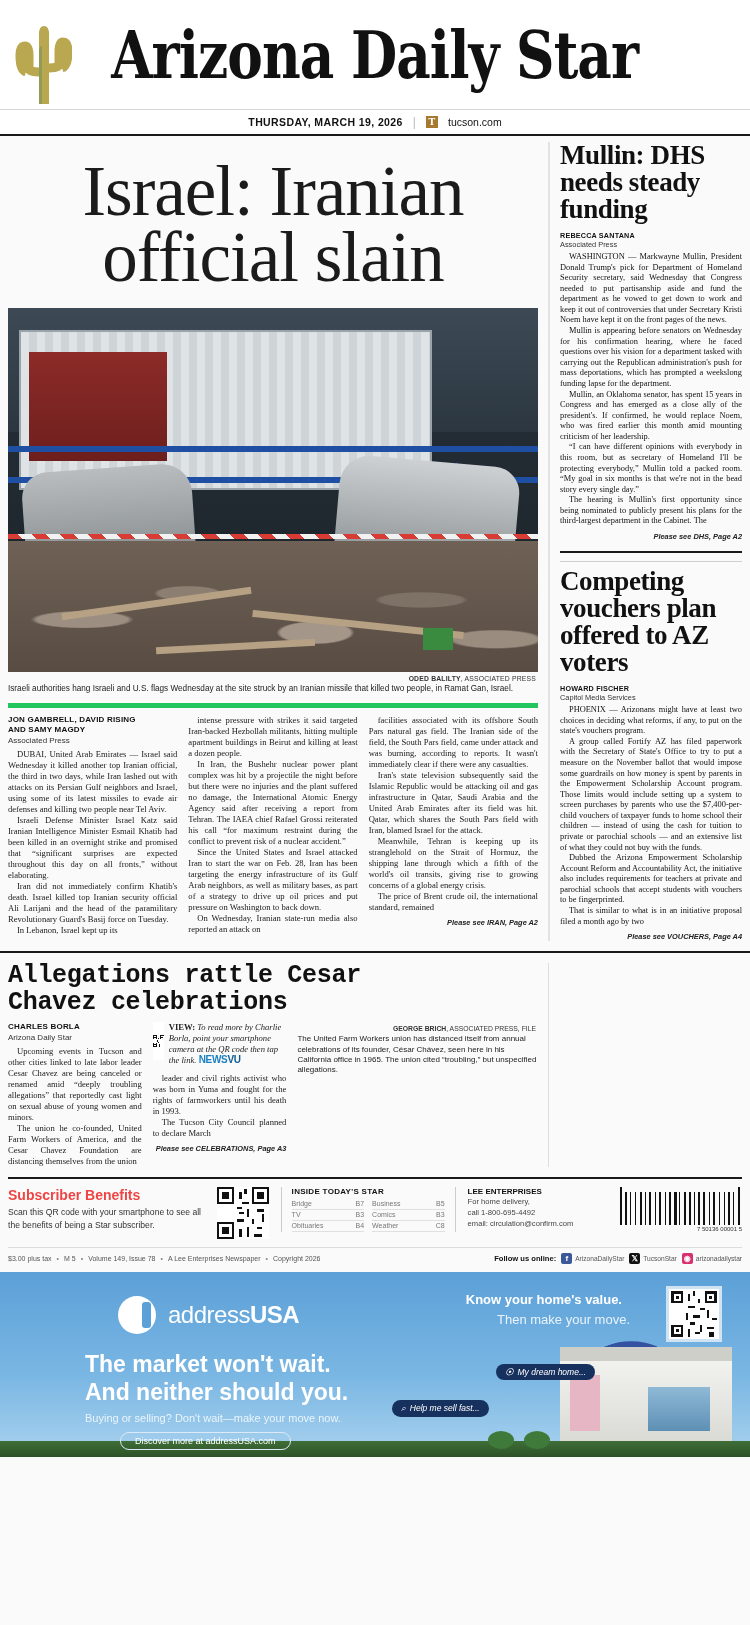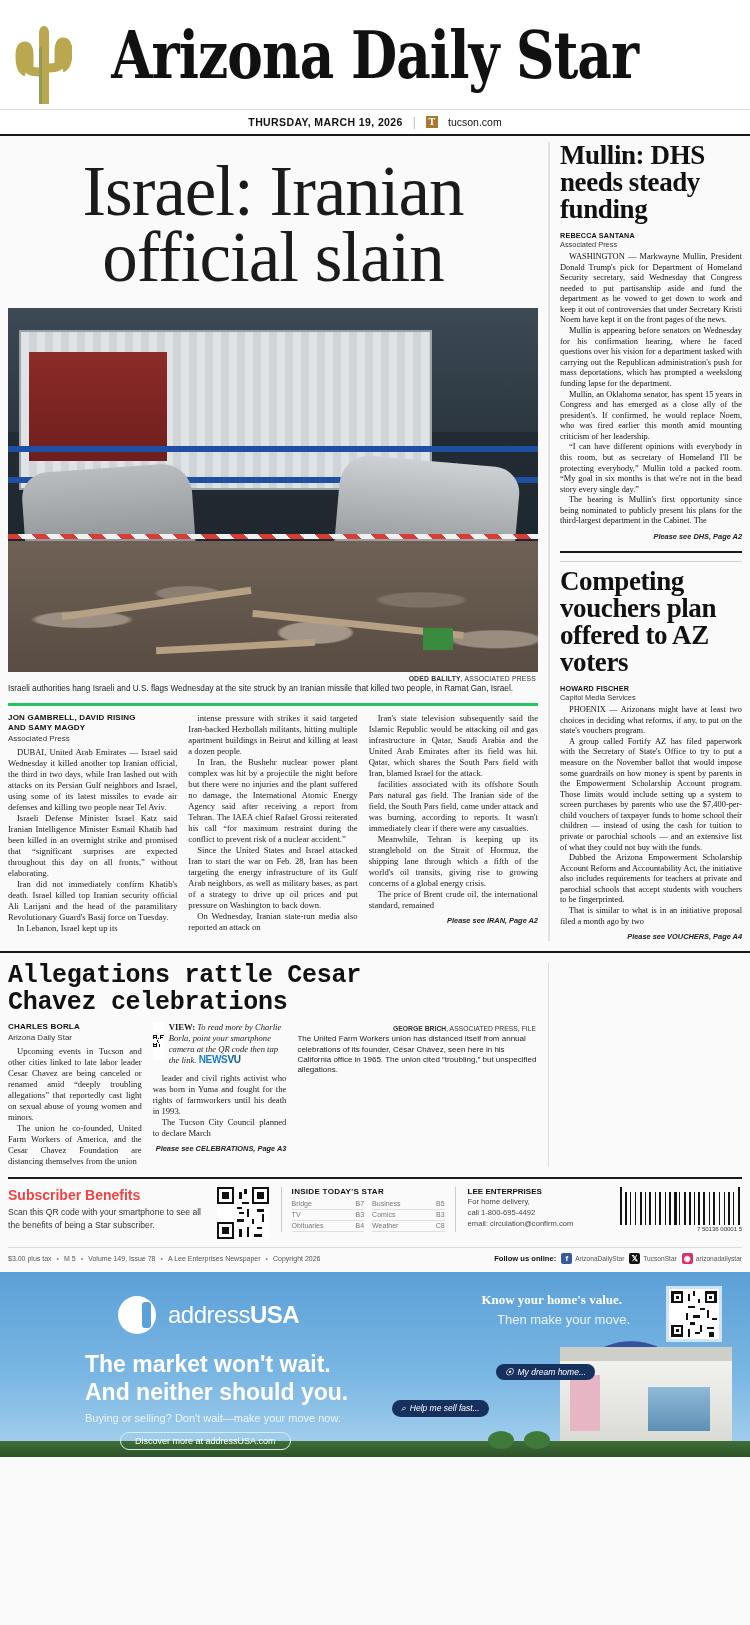--- a/index.html
+++ b/index.html
@@ -101,21 +101,21 @@
     font-family: "Liberation Sans", sans-serif; font-size: 8.2px;
     color: #222; padding: 2px 0 8px 0; line-height: 1.3;
   }
 
   
   .byline { font-family: "Liberation Sans", sans-serif; font-size: 8px;
     font-weight: 700; letter-spacing: .2px; line-height: 1.35; color:#111; }
   .byline-org { font-family: "Liberation Sans", sans-serif; font-size: 8px;
     font-weight: 400; color: #333; margin-bottom: 4px; }
 
-  .cols3 { display: flex; gap: 11px; border-top: 3px solid #22c55e; padding-top: 7px; }
+  .cols3 { display: flex; gap: 11px; border-top: 5px solid #22c55e; padding-top: 7px; }
   .cols3 > div { width: 33.33%; }
   .bodytext { font-size: 8.6px; line-height: 1.28; text-align: justify;
     color: #1a1a1a; font-family: "Liberation Serif", serif; }
   .bodytext p { text-indent: 9px; margin: 0; }
   .jump { font-family: "Liberation Sans", sans-serif; font-size: 7.4px;
     font-weight: 700; text-align: right; font-style: italic; margin-top: 5px; color:#222; }
 
   
   .rr-head {
     font-family: "Liberation Serif", serif; font-weight: 700;
@@ -209,21 +209,21 @@
   .ad-mark::after { content:""; position:absolute; right:5px; top:6px; width:9px; height:26px;
     background:#5ca0d8; border-radius:3px; }
   .ad-logo-txt { font-family:"Liberation Sans",sans-serif; color:#fff; font-size:24px; letter-spacing:-.5px; }
   .ad-logo-txt b { font-weight:700; }
   .ad-h1 { position:absolute; left:85px; top:78px; font-family:"Liberation Sans",sans-serif;
     color:#fff; font-weight:700; font-size:23px; line-height:1.22; }
   .ad-sub { position:absolute; left:85px; top:140px; font-family:"Liberation Sans",sans-serif;
     color:#eaf4fb; font-size:11px; }
   .ad-cta { position:absolute; left:120px; top:160px; border:1px solid #dbeaf6; border-radius:12px;
     padding:3px 14px; color:#fff; font-family:"Liberation Sans",sans-serif; font-size:9px; }
-  .ad-r1 { position:absolute; right:128px; top:20px; font-family:Liberation Serif, serif;
+  .ad-r1 { position:absolute; right:128px; top:20px; font-family:Liberation Sans, sans-serif;
     color:#fff; font-weight:700; font-size:13px; text-align:center; }
   .ad-r2 { position:absolute; right:120px; top:40px; font-family:"Liberation Sans",sans-serif;
     color:#e9f3fb; font-size:13px; text-align:center; }
   .ad-qr { position:absolute; right:28px; top:14px; width:56px; height:56px;
     background:#fff; border:3px solid #cfe3f3; }
   .ad-pin { position:absolute; right:155px; top:92px; background:#17315f; color:#fff;
     border-radius:12px; padding:3px 9px; font-family:"Liberation Sans",sans-serif; font-size:8.5px;
     font-style:italic; display:flex; gap:4px; align-items:center; }
   .ad-pin2 { position:absolute; left:392px; top:128px; background:#17315f; color:#fff;
     border-radius:12px; padding:3px 9px; font-family:"Liberation Sans",sans-serif; font-size:8.5px;
@@ -315,22 +315,22 @@
         <div>
           <div class="bodytext">
             <p>intense pressure with strikes it said targeted Iran-backed Hezbollah militants, hitting multiple apartment buildings in Beirut and killing at least a dozen people.</p>
             <p>In Iran, the Bushehr nuclear power plant complex was hit by a projectile the night before but there were no injuries and the plant suffered no damage, the International Atomic Energy Agency said after receiving a report from Tehran. The IAEA chief Rafael Grossi reiterated his call “for maximum restraint during the conflict to prevent risk of a nuclear accident.”</p>
             <p>Since the United States and Israel attacked Iran to start the war on Feb. 28, Iran has been targeting the energy infrastructure of its Gulf Arab neighbors, as well as military bases, as part of a strategy to drive up oil prices and put pressure on Washington to back down.</p>
             <p>On Wednesday, Iranian state-run media also reported an attack on</p>
           </div>
         </div>
         <div>
           <div class="bodytext">
+            <p>facilities associated with its offshore South Pars natural gas field. The Iranian side of the field, the South Pars field, came under attack and was burning, according to reports. It wasn't immediately clear if there were any casualties.</p>
             <p>Iran's state television subsequently said the Islamic Republic would be attacking oil and gas infrastructure in Qatar, Saudi Arabia and the United Arab Emirates after its field was hit. Qatar, which shares the South Pars field with Iran, blamed Israel for the attack.</p>
-            <p>facilities associated with its offshore South Pars natural gas field. The Iranian side of the field, the South Pars field, came under attack and was burning, according to reports. It wasn't immediately clear if there were any casualties.</p>
             <p>Meanwhile, Tehran is keeping up its stranglehold on the Strait of Hormuz, the shipping lane through which a fifth of the world's oil transits, giving rise to growing concerns of a global energy crisis.</p>
             <p>The price of Brent crude oil, the international standard, remained</p>
           </div>
           <div class="jump">Please see IRAN, Page A2</div>
         </div>
       </div>
     </div>
 
     <div class="rail"></div>
 

